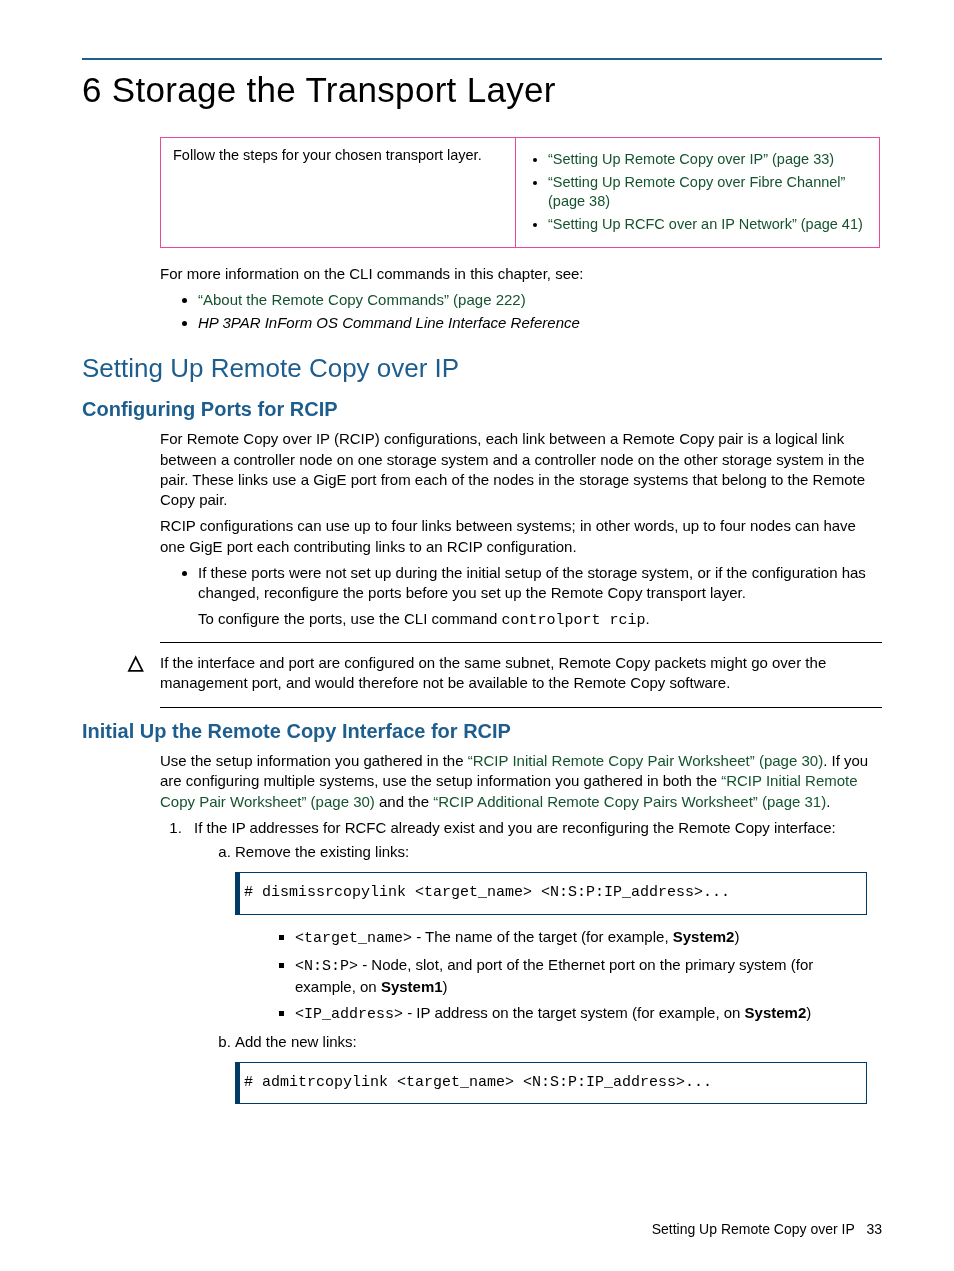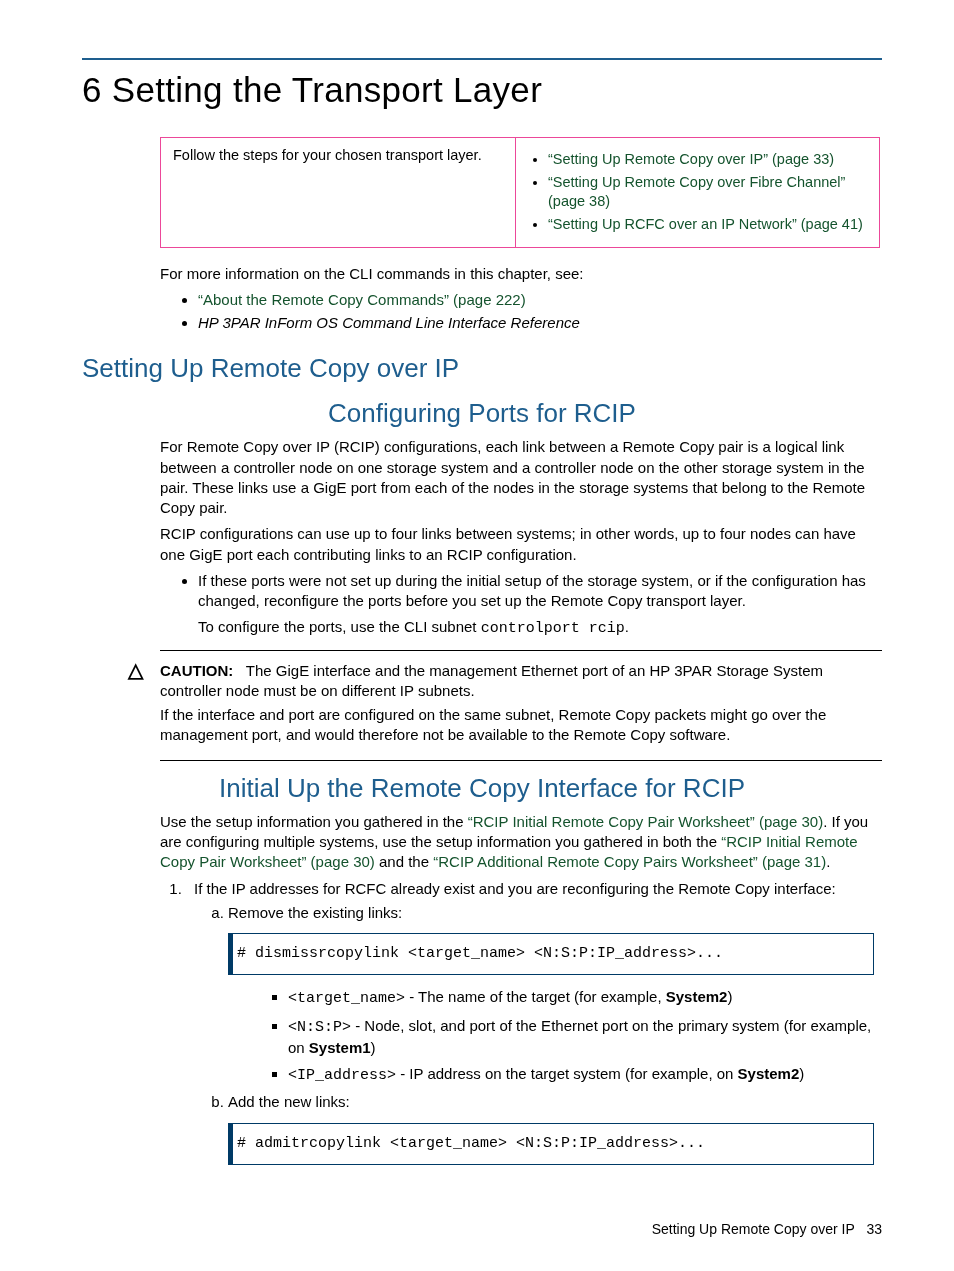--- a/index.html
+++ b/index.html
@@ -29,25 +29,24 @@
     font-family: Arial, Helvetica, sans-serif;
     letter-spacing: 0.3px;
   }
   h2.section {
     font-weight: 300;
     font-size: 26px;
     color: #1e5e8e;
     margin: 18px 0 6px 0;
   }
   h3.subsection {
-    font-weight: 400;
-    font-size: 26px;
+    font-weight: 700;
+    font-size: 20px;
     color: #1e5e8e;
     margin: 10px 0 6px 0;
-    text-align: center;
   }
   a.xref { color: #14532d; text-decoration: none; }
   em { font-style: italic; }
   .indent { padding-left: 78px; }
   p { margin: 6px 0; }
   ul.body-list { margin: 6px 0 6px 0; padding-left: 116px; }
   ul.body-list li { margin: 3px 0; }
   ul.small { margin: 4px 0; padding-left: 20px; }
   ul.small li { margin: 3px 0; font-size: 14.5px; }
 
@@ -72,21 +71,21 @@
     width: 32px; flex: none; font-size: 20px; font-weight: bold;
   }
   .caution-body { flex: 1; }
   .caution-body p { margin: 4px 0; }
   .caution-label { font-weight: bold; }
 
   
   ol.steps { margin: 6px 0 0 0; padding-left: 104px; }
   ol.steps > li { margin: 4px 0; padding-left: 8px; }
   ol.sub { list-style-type: lower-alpha; margin: 4px 0 0 0; padding-left: 26px; }
-  ol.sub > li { margin: 4px 8px; }
+  ol.sub > li { margin: 4px 15px; }
   ul.params { margin: 8px 0 6px 0; padding-left: 60px; }
   ul.params li { margin: 6px 0; }
 
   
   .codebox {
     border: 1px solid #003a66;
     border-left: 5px solid #003a66;
     font-family: "Courier New", monospace;
     font-size: 15px;
     padding: 10px 4px;
@@ -103,21 +102,21 @@
     font-size: 14px;
   }
 </style>
 </head>
 <body>
 
 <div class="top-rule"></div>
 
 <h1 class="chapter">
   <span>6</span>
-  <span>Setting the Transport Layer</span>
+  <span>Storage the Transport Layer</span>
 </h1>
 
 <table class="nav">
   <tbody>
       <tr>
     <td class="left">Follow the steps for your chosen transport layer.</td>
     <td>
       <ul class="small">
         <li><a class="xref">“Setting Up Remote Copy over IP” (page 33)</a></li>
         <li><a class="xref">“Setting Up Remote Copy over Fibre Channel” (page 38)</a></li>
@@ -136,30 +135,29 @@
 
 <h2 class="section">Setting Up Remote Copy over IP</h2>
 
 <h3 class="subsection">Configuring Ports for RCIP</h3>
 <p class="indent">For Remote Copy over IP (RCIP) configurations, each link between a Remote Copy pair is a logical link between a controller node on one storage system and a controller node on the other storage system in the pair. These links use a GigE port from each of the nodes in the storage systems that belong to the Remote Copy pair.</p>
 <p class="indent">RCIP configurations can use up to four links between systems; in other words, up to four nodes can have one GigE port each contributing links to an RCIP configuration.</p>
 <ul class="body-list">
   <li>
     <span>If these ports were not set up during the initial setup of the storage system, or if the configuration has changed, reconfigure the ports before you set up the Remote Copy transport layer.</span>
     <p style="margin:6px 0 0 0;">
-      <span>To configure the ports, use the CLI subnet </span><code class="inline">controlport rcip</code><span>.</span>
+      <span>To configure the ports, use the CLI command </span><code class="inline">controlport rcip</code><span>.</span>
     </p>
   </li>
 </ul>
 
 <div class="hr"></div>
 <div class="caution-row">
   <div class="caution-icon">△</div>
   <div class="caution-body">
-    <p><span class="caution-label">CAUTION:</span>&nbsp;&nbsp;&nbsp;<span>The GigE interface and the management Ethernet port of an HP 3PAR Storage System controller node must be on different IP subnets.</span></p>
     <p>If the interface and port are configured on the same subnet, Remote Copy packets might go over the management port, and would therefore not be available to the Remote Copy software.</p>
   </div>
 </div>
 <div class="hr"></div>
 
 <h3 class="subsection">Initial Up the Remote Copy Interface for RCIP</h3>
 <p class="indent">
   <span>Use the setup information you gathered in the </span><a class="xref">“RCIP Initial Remote Copy Pair Worksheet” (page 30)</a><span>. If you are configuring multiple systems, use the setup information you gathered in both the </span><a class="xref">“RCIP Initial Remote Copy Pair Worksheet” (page 30)</a><span> and the </span><a class="xref">“RCIP Additional Remote Copy Pairs Worksheet” (page 31)</a><span>.</span>
 </p>
 

